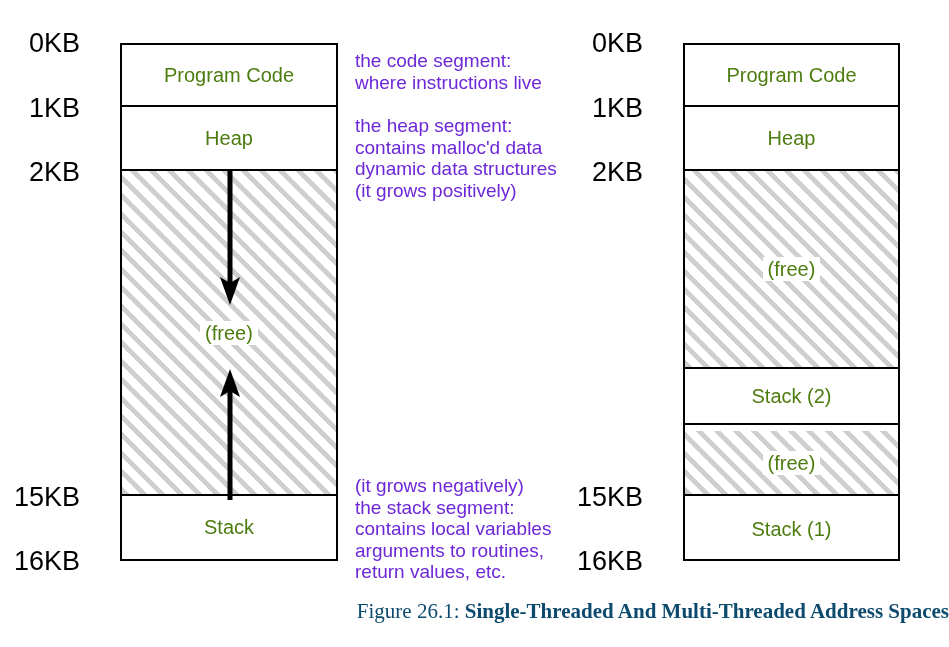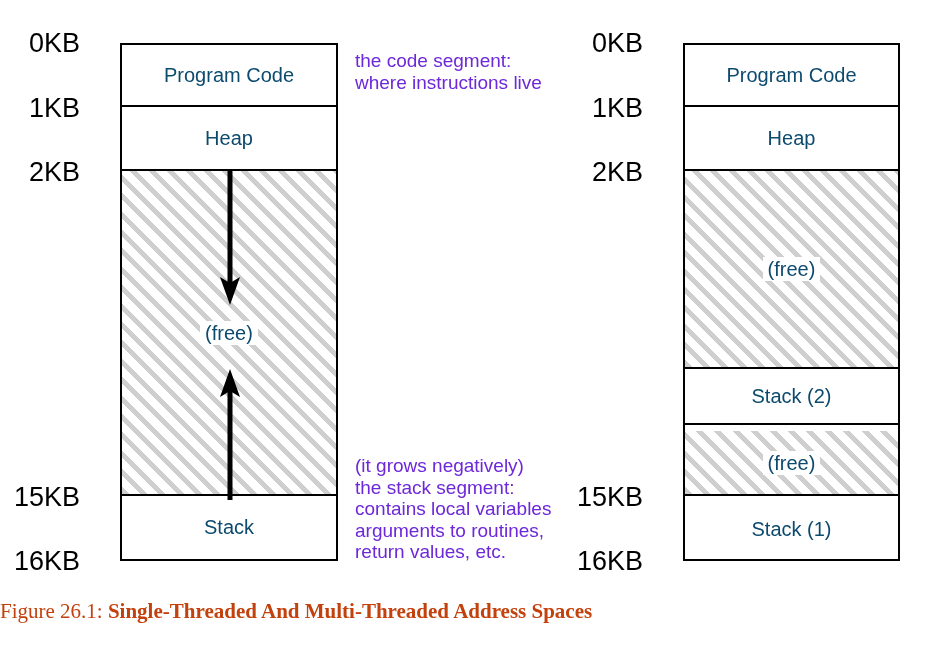--- a/index.html
+++ b/index.html
@@ -54,21 +54,21 @@
     display: flex;
     align-items: center;
     justify-content: center;
   }
   .seg-divider-bottom { border-bottom: 2.5px solid #000; }
 
   .seg-label {
     font-family: "Liberation Sans", sans-serif;
     font-size: 20px;
     line-height: 22px;
-    color: #0c4a6e;
+    color: #4d7c0f;
     white-space: nowrap;
     position: relative;
     z-index: 3;
   }
   .seg-label.on-hatch {
     background: #ffffff;
     padding: 1px 5px;
   }
 
   
@@ -99,25 +99,25 @@
     color: #6d28d9;
     white-space: pre-line;
   }
 
   
   .caption {
     position: absolute;
     left: 0;
     top: 598px;
     width: 949px;
-    text-align: left;
+    text-align: right;
     font-family: "Liberation Serif", serif;
     font-size: 21px;
     line-height: 26px;
-    color: #c2410c;
+    color: #0c4a6e;
   }
   .caption .caption-prefix { font-weight: 400; }
   .caption .caption-title  { font-weight: 700; }
 </style>
 </head>
 <body>
 
 <div class="figure-root">
 
   <div class="tick-label tick-left" style="top:33px">0KB</div>
@@ -151,22 +151,26 @@
   </svg>
 
   <svg class="arrow-svg" style="left:214px; top:369px; width:32px; height:131px;" viewBox="0 0 32 131">
     <line x1="16" y1="131" x2="16" y2="14" stroke="#000" stroke-width="5"></line>
     <polygon points="16,0 6,28 16,22 26,28" fill="#000"></polygon>
   </svg>
 
   <div class="note" style="left:355px; top:50px; width:252px;">the code segment:
 where instructions live</div>
 
-
-  <div class="note" style="left:355px; top:455px; width:252px;">(it grows negatively)
+  <div class="note" style="left:355px; top:115px; width:252px;">the heap segment:
+contains malloc'd data
+dynamic data structures
+(it grows positively)</div>
+
+  <div class="note" style="left:355px; top:475px; width:252px;">(it grows negatively)
 the stack segment:
 contains local variables
 arguments to routines,
 return values, etc.</div>
 
   <div class="tick-label tick-right" style="top:33px">0KB</div>
   <div class="tick-label tick-right" style="top:98px">1KB</div>
   <div class="tick-label tick-right" style="top:162px">2KB</div>
   <div class="tick-label tick-right" style="top:487px">15KB</div>
   <div class="tick-label tick-right" style="top:551px">16KB</div>

